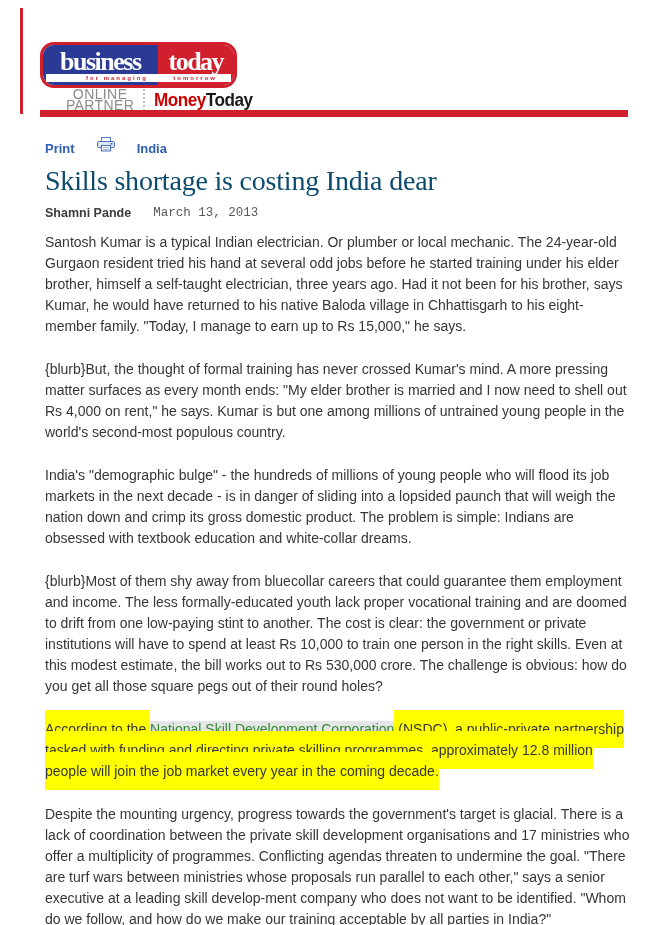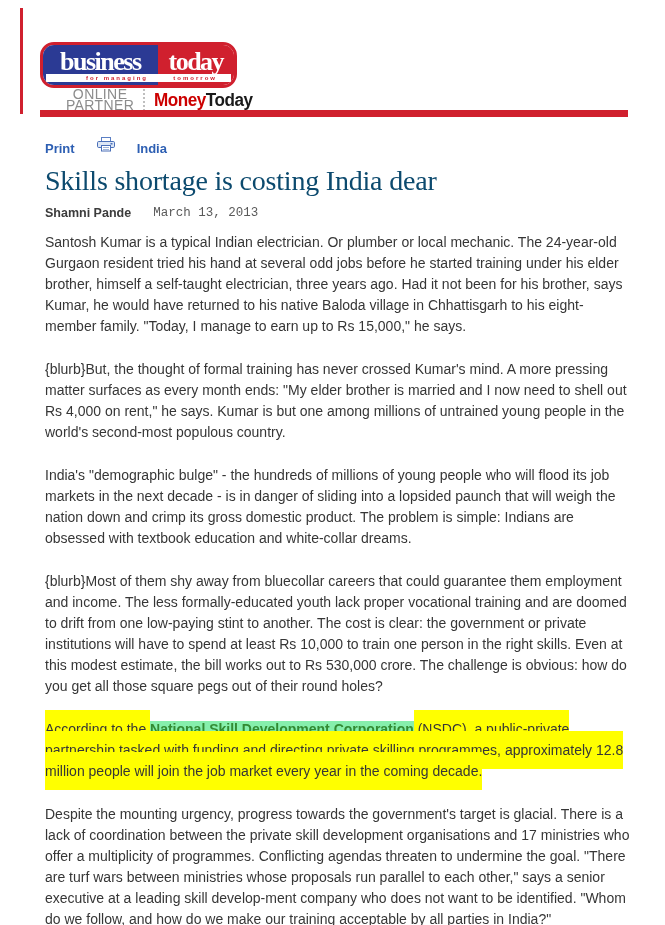--- a/index.html
+++ b/index.html
@@ -41,21 +41,21 @@
   .article { position:absolute; left:45px; top:164px; width:586px; }
   .article h1 { font-family:"Liberation Serif", serif; font-weight:normal; font-size:28px;
                 color:#0c4a6e; letter-spacing:-0.2px; margin:0 0 8px 0; line-height:34px; }
   .byline { display:flex; align-items:flex-end; gap:22px; margin:0 0 12px 0; }
   .byline .author { font-size:12.5px; font-weight:bold; color:#3c3c3c; }
   .byline .date   { font-size:12.5px; color:#5a5a5a;font-family:Liberation Mono, monospace; }
 
   .article p { font-size:14px; line-height:21px; color:#363636; margin:0 0 22px 0; }
 
   .hl { background:#ffff00; padding:11px 0; box-decoration-break:clone; -webkit-box-decoration-break:clone; }
-  .hl-link { color:#338a33; font-weight:bold; text-decoration:none; cursor:pointer; background:#86efac; }
+  .hl-link { color:#338a33; font-weight:normal; text-decoration:none; cursor:pointer; background:#e5e5e5; }
 </style>
 </head>
 <body>
 
 <div class="page">
 
   <div class="red-vline"></div>
 
   <div class="logo">
     <div class="logo-blue">business</div>

